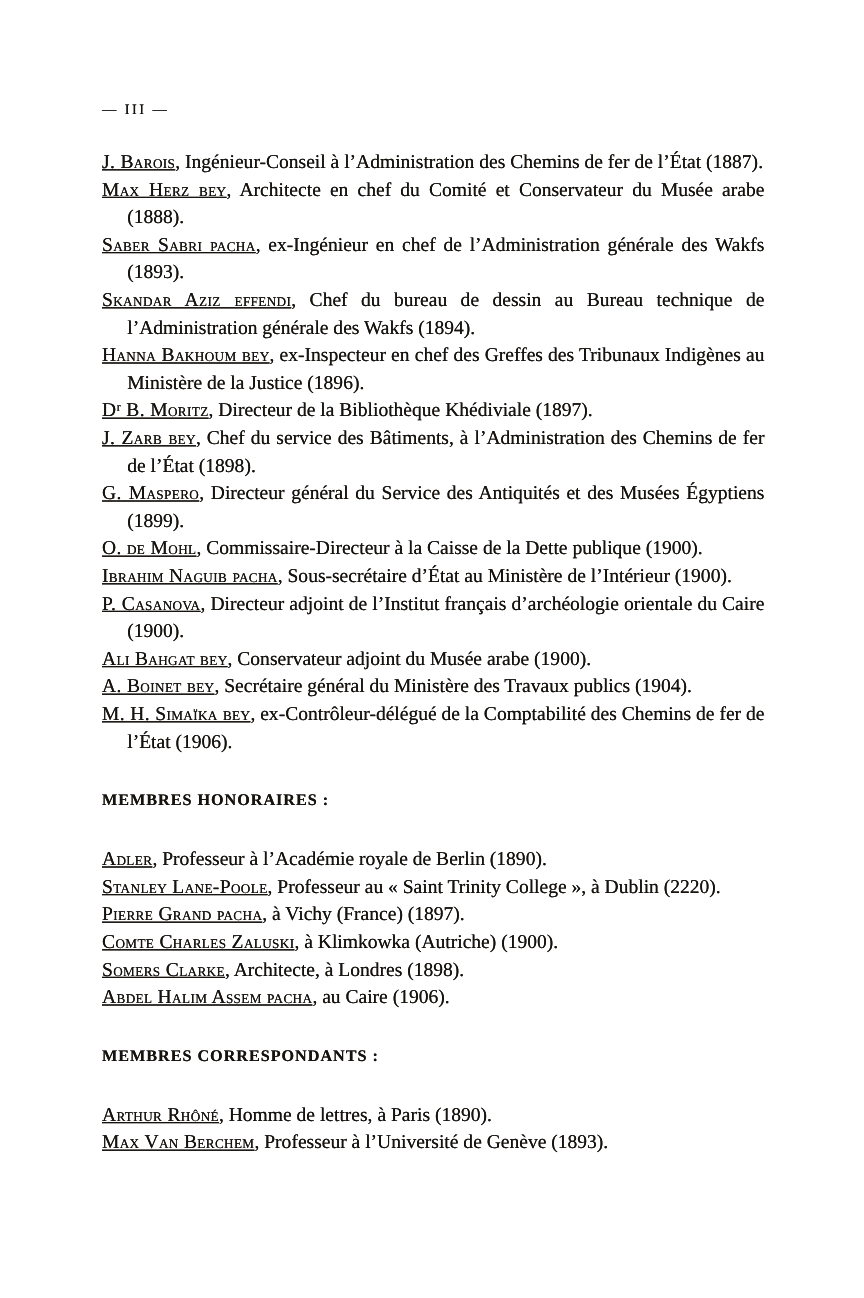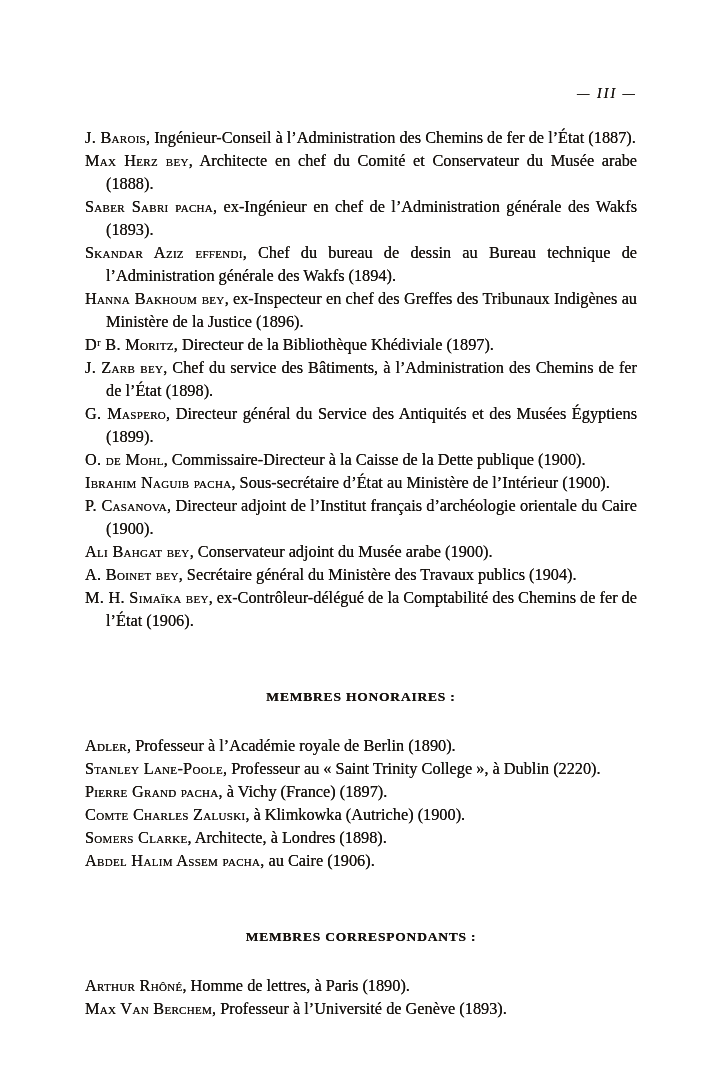--- a/index.html
+++ b/index.html
@@ -21,43 +21,43 @@
     background: #ffffff;
   }
   .textblock {
     position: absolute;
     left: 85px;
     top: 80px;
     width: 552px;
   }
   .folio {
     margin: 0 0 23px 0;
-    text-align: right;
-    font-size: 20px;
+    text-align: left;
+    font-size: 17px;
     font-variant-caps: all-small-caps;
     letter-spacing: 2px;
     text-shadow: 0 0 0.35px currentColor;
-    font-style: italic;
   }
   .entry {
     margin: 0;
     font-size: 16.3px;
     line-height: 23px;
     text-align: justify;
     padding-left: 21px;
     text-indent: -21px;
     text-shadow: 0 0 0.35px currentColor;
   }
   .nm {
     font-variant: small-caps;
     letter-spacing: 0.3px;
+    text-decoration: underline;
   }
   .sec-heading {
-    margin: 57px 0 29px 0;
-    text-align: center;
+    margin: 30px 0 29px 0;
+    text-align: left;
     font-size: 13.5px;
     font-weight: bold;
     letter-spacing: 0.8px;
     text-shadow: 0 0 0.3px currentColor;
   }
 </style>
 </head>
 <body>
 
 <div class="page">

